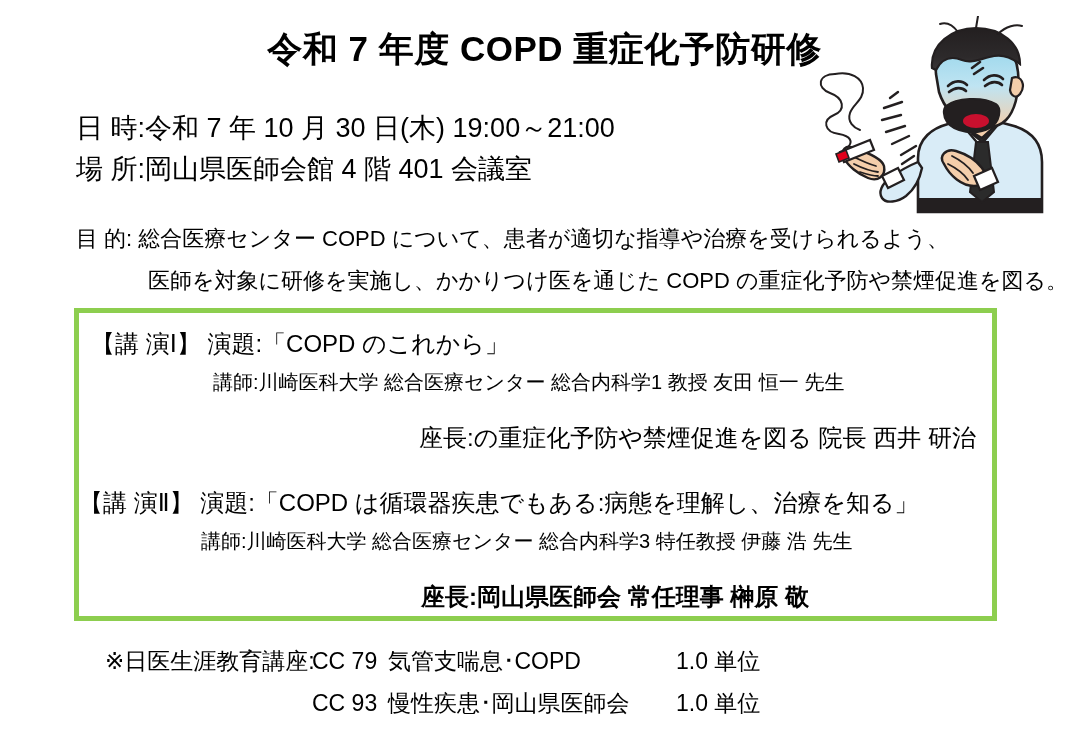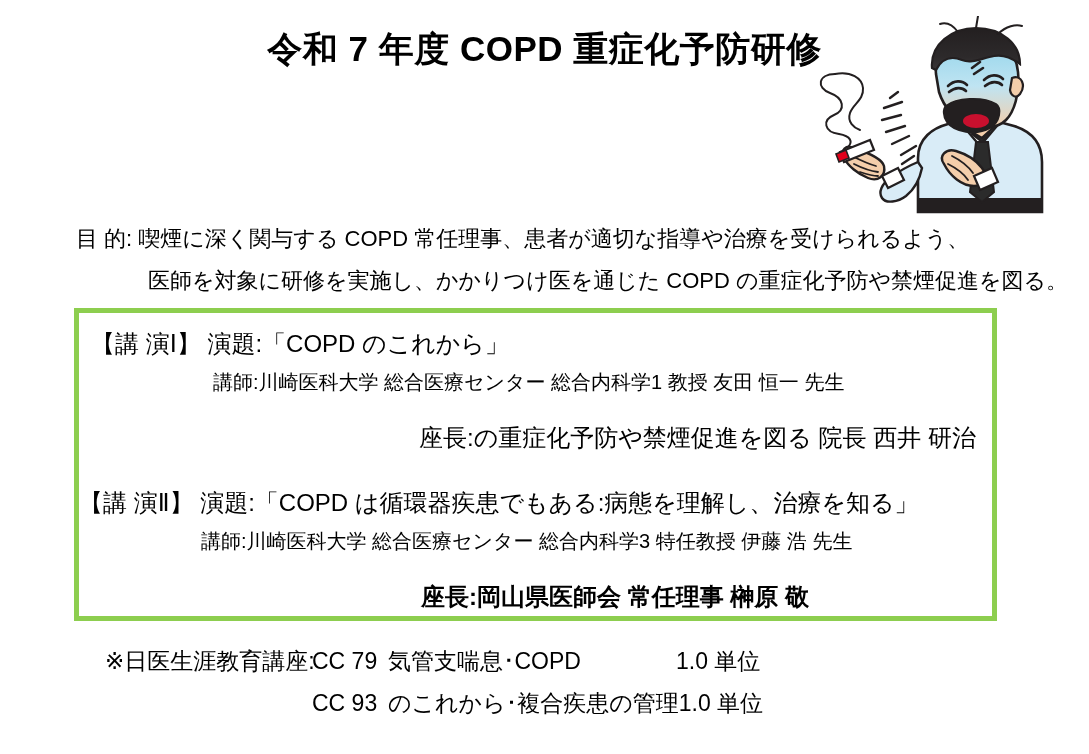--- a/index.html
+++ b/index.html
@@ -147,23 +147,27 @@
   }
   .illustration svg { display: block; }
 </style>
 </head>
 <body>
 
 <div class="page">
 
   <div class="title">令和 7 年度 COPD 重症化予防研修</div>
 
+  <div class="info-block">
+    <span class="info-line">日  時:令和 7 年 10 月 30 日(木)  19:00～21:00</span>
+    <span class="info-line">場  所:岡山県医師会館  4 階  401 会議室</span>
+  </div>
 
   <div class="purpose-block">
-    <span class="purpose-line-1">目  的:  喫煙に深く関与する COPD 常任理事、患者が適切な指導や治療を受けられるよう、</span>
+    <span class="purpose-line-1">目  的:  総合医療センター COPD について、患者が適切な指導や治療を受けられるよう、</span>
     <span class="purpose-line-2">医師を対象に研修を実施し、かかりつけ医を通じた COPD の重症化予防や禁煙促進を図る。</span>
   </div>
 
   <div class="program-box">
 
     <div class="lecture lec1">
       <span class="lec-head">【講  演Ⅰ】 演題:「COPD のこれから」</span>
       <span class="lec-speaker">講師:川崎医科大学  総合医療センター  総合内科学1 教授  友田  恒一  先生</span>
     </div>
     <div class="lec-chair chair1">座長:の重症化予防や禁煙促進を図る  院長  西井  研治</div>
@@ -172,21 +176,21 @@
       <span class="lec-head">【講  演Ⅱ】 演題:「COPD は循環器疾患でもある:病態を理解し、治療を知る」</span>
       <span class="lec-speaker">講師:川崎医科大学  総合医療センター  総合内科学3 特任教授  伊藤  浩 先生</span>
     </div>
     <div class="lec-chair chair2">座長:岡山県医師会  常任理事  榊原  敬</div>
 
     <div class="credits">
       <span class="credit-row">
         <span class="credit-lead">※日医生涯教育講座:</span><span class="credit-code">CC 79</span><span class="credit-name">気管支喘息･COPD</span><span class="credit-unit">1.0 単位</span>
       </span>
       <span class="credit-row">
-        <span class="credit-lead"></span><span class="credit-code">CC 93</span><span class="credit-name">のこれから･複合疾患の管理</span><span class="credit-unit">1.0 単位</span>
+        <span class="credit-lead"></span><span class="credit-code">CC 93</span><span class="credit-name">慢性疾患･岡山県医師会</span><span class="credit-unit">1.0 単位</span>
       </span>
     </div>
 
   </div>
 
   <div class="illustration">
     <svg width="276" height="200" viewBox="0 0 276 200" xmlns="http://www.w3.org/2000/svg">
       <defs>
         <linearGradient id="faceTint" x1="0" y1="0" x2="0" y2="1">
           <stop offset="0%" stop-color="#8fd3ea"></stop>

